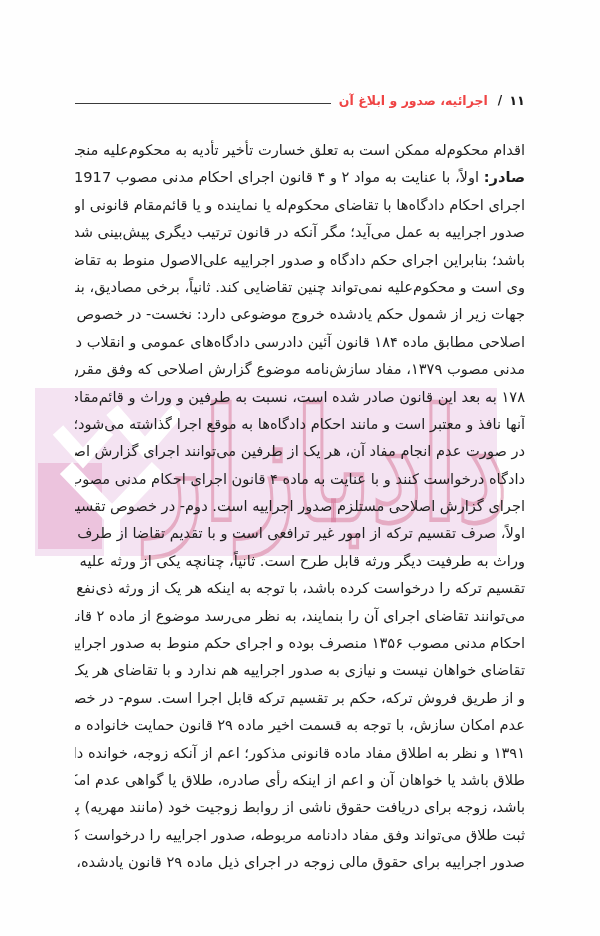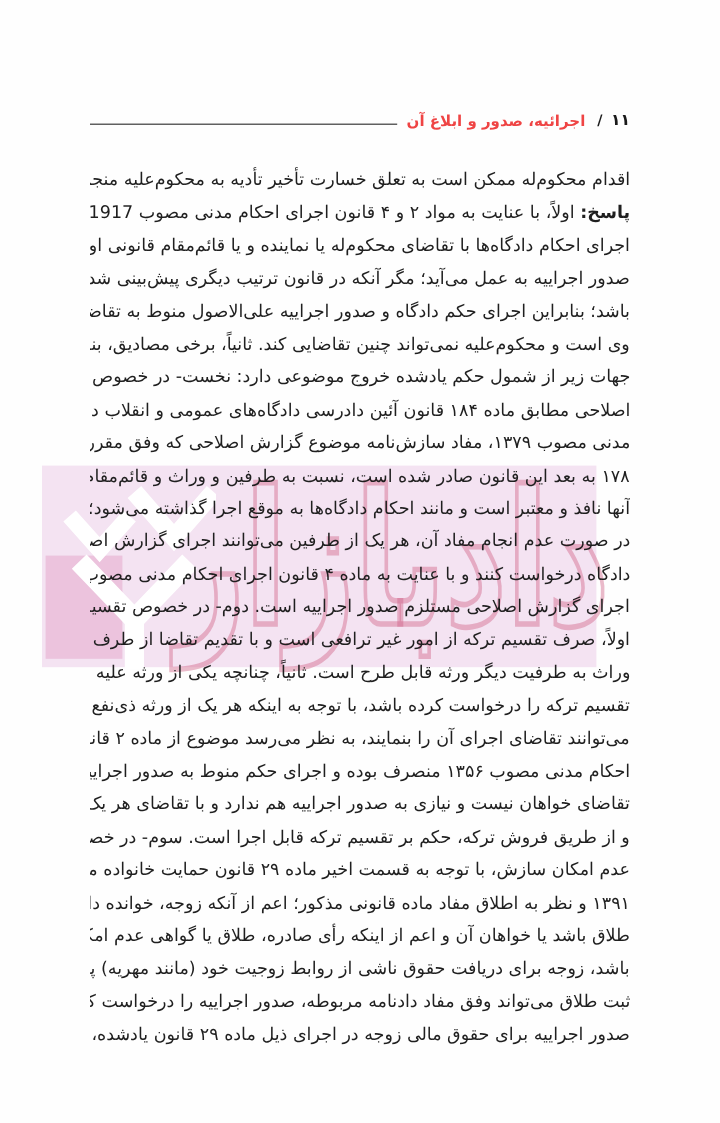--- a/index.html
+++ b/index.html
@@ -71,21 +71,21 @@
       <path d="M8,38 L33,66 L58,38" fill="none" stroke="#ffffff" stroke-width="14"></path>
       <path d="M62,18 L95,56 L128,18" fill="none" stroke="#ffffff" stroke-width="15"></path>
       <path d="M16,76 L62,124 L108,76" fill="none" stroke="#ffffff" stroke-width="17"></path>
       <path d="M62,122 L62,166" fill="none" stroke="#ffffff" stroke-width="16"></path>
     </svg>
   </div>
   <div class="wm-text">دادبازار</div>
 
   <div class="body-text">
     <div class="line">اقدام محکوم‌له ممکن است به تعلق خسارت تأخیر تأدیه به محکوم‌علیه منجر شود.</div>
-    <div class="line"><b>پاسخ:</b> <span>اولاً، با عنایت به مواد ۲ و ۴ قانون اجرای احکام مدنی مصوب 1917،</span></div>
+    <div class="line"><b>صادر:</b> <span>اولاً، با عنایت به مواد ۲ و ۴ قانون اجرای احکام مدنی مصوب 1917،</span></div>
     <div class="line">اجرای احکام دادگاه‌ها با تقاضای محکوم‌له یا نماینده و یا قائم‌مقام قانونی او و با</div>
     <div class="line">صدور اجراییه به عمل می‌آید؛ مگر آنکه در قانون ترتیب دیگری پیش‌بینی شده</div>
     <div class="line">باشد؛ بنابراین اجرای حکم دادگاه و صدور اجراییه علی‌الاصول منوط به تقاضای کتبی</div>
     <div class="line">وی است و محکوم‌علیه نمی‌تواند چنین تقاضایی کند. ثانیاً، برخی مصادیق، بنا به</div>
     <div class="line">جهات زیر از شمول حکم یادشده خروج موضوعی دارد: نخست- در خصوص گزارش</div>
     <div class="line">اصلاحی مطابق ماده ۱۸۴ قانون آئین دادرسی دادگاه‌های عمومی و انقلاب در امور</div>
     <div class="line">مدنی مصوب ۱۳۷۹، مفاد سازش‌نامه موضوع گزارش اصلاحی که وفق مقررات ماده</div>
     <div class="line">۱۷۸ به بعد این قانون صادر شده است، نسبت به طرفین و وراث و قائم‌مقام قانونی</div>
     <div class="line">آنها نافذ و معتبر است و مانند احکام دادگاه‌ها به موقع اجرا گذاشته می‌شود؛ بنابراین،</div>
     <div class="line">در صورت عدم انجام مفاد آن، هر یک از طرفین می‌توانند اجرای گزارش اصلاحی را از</div>

